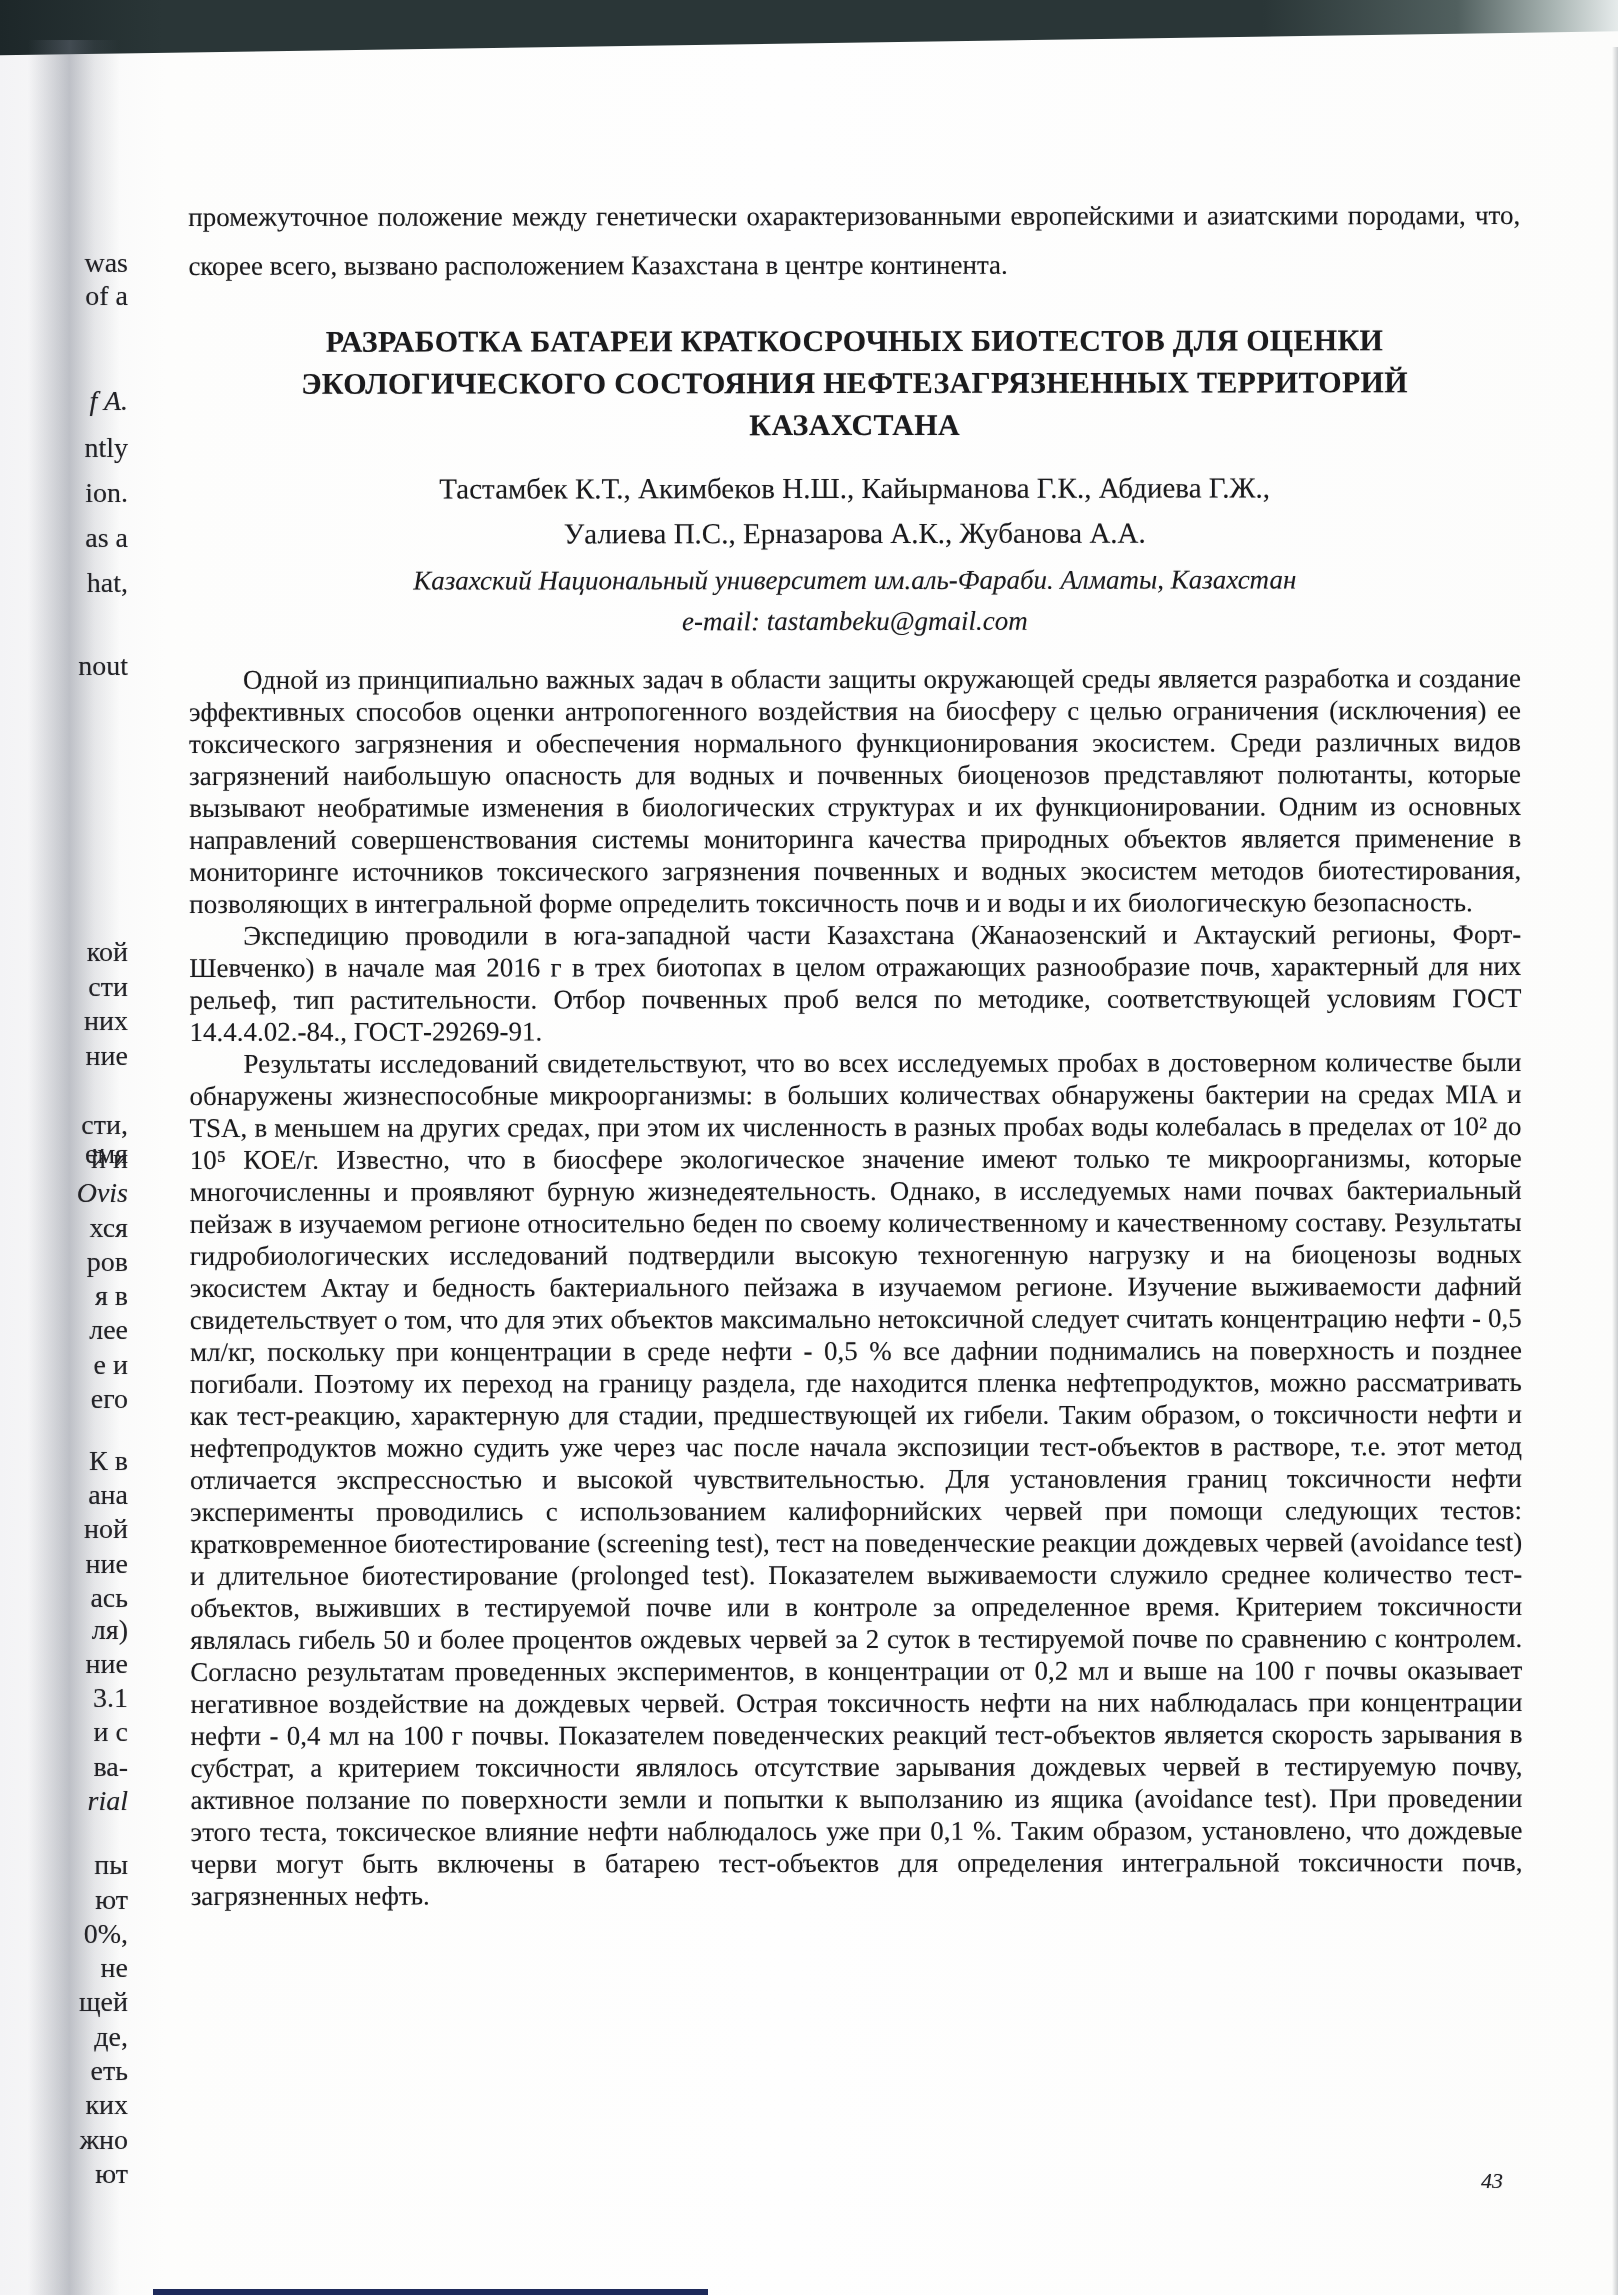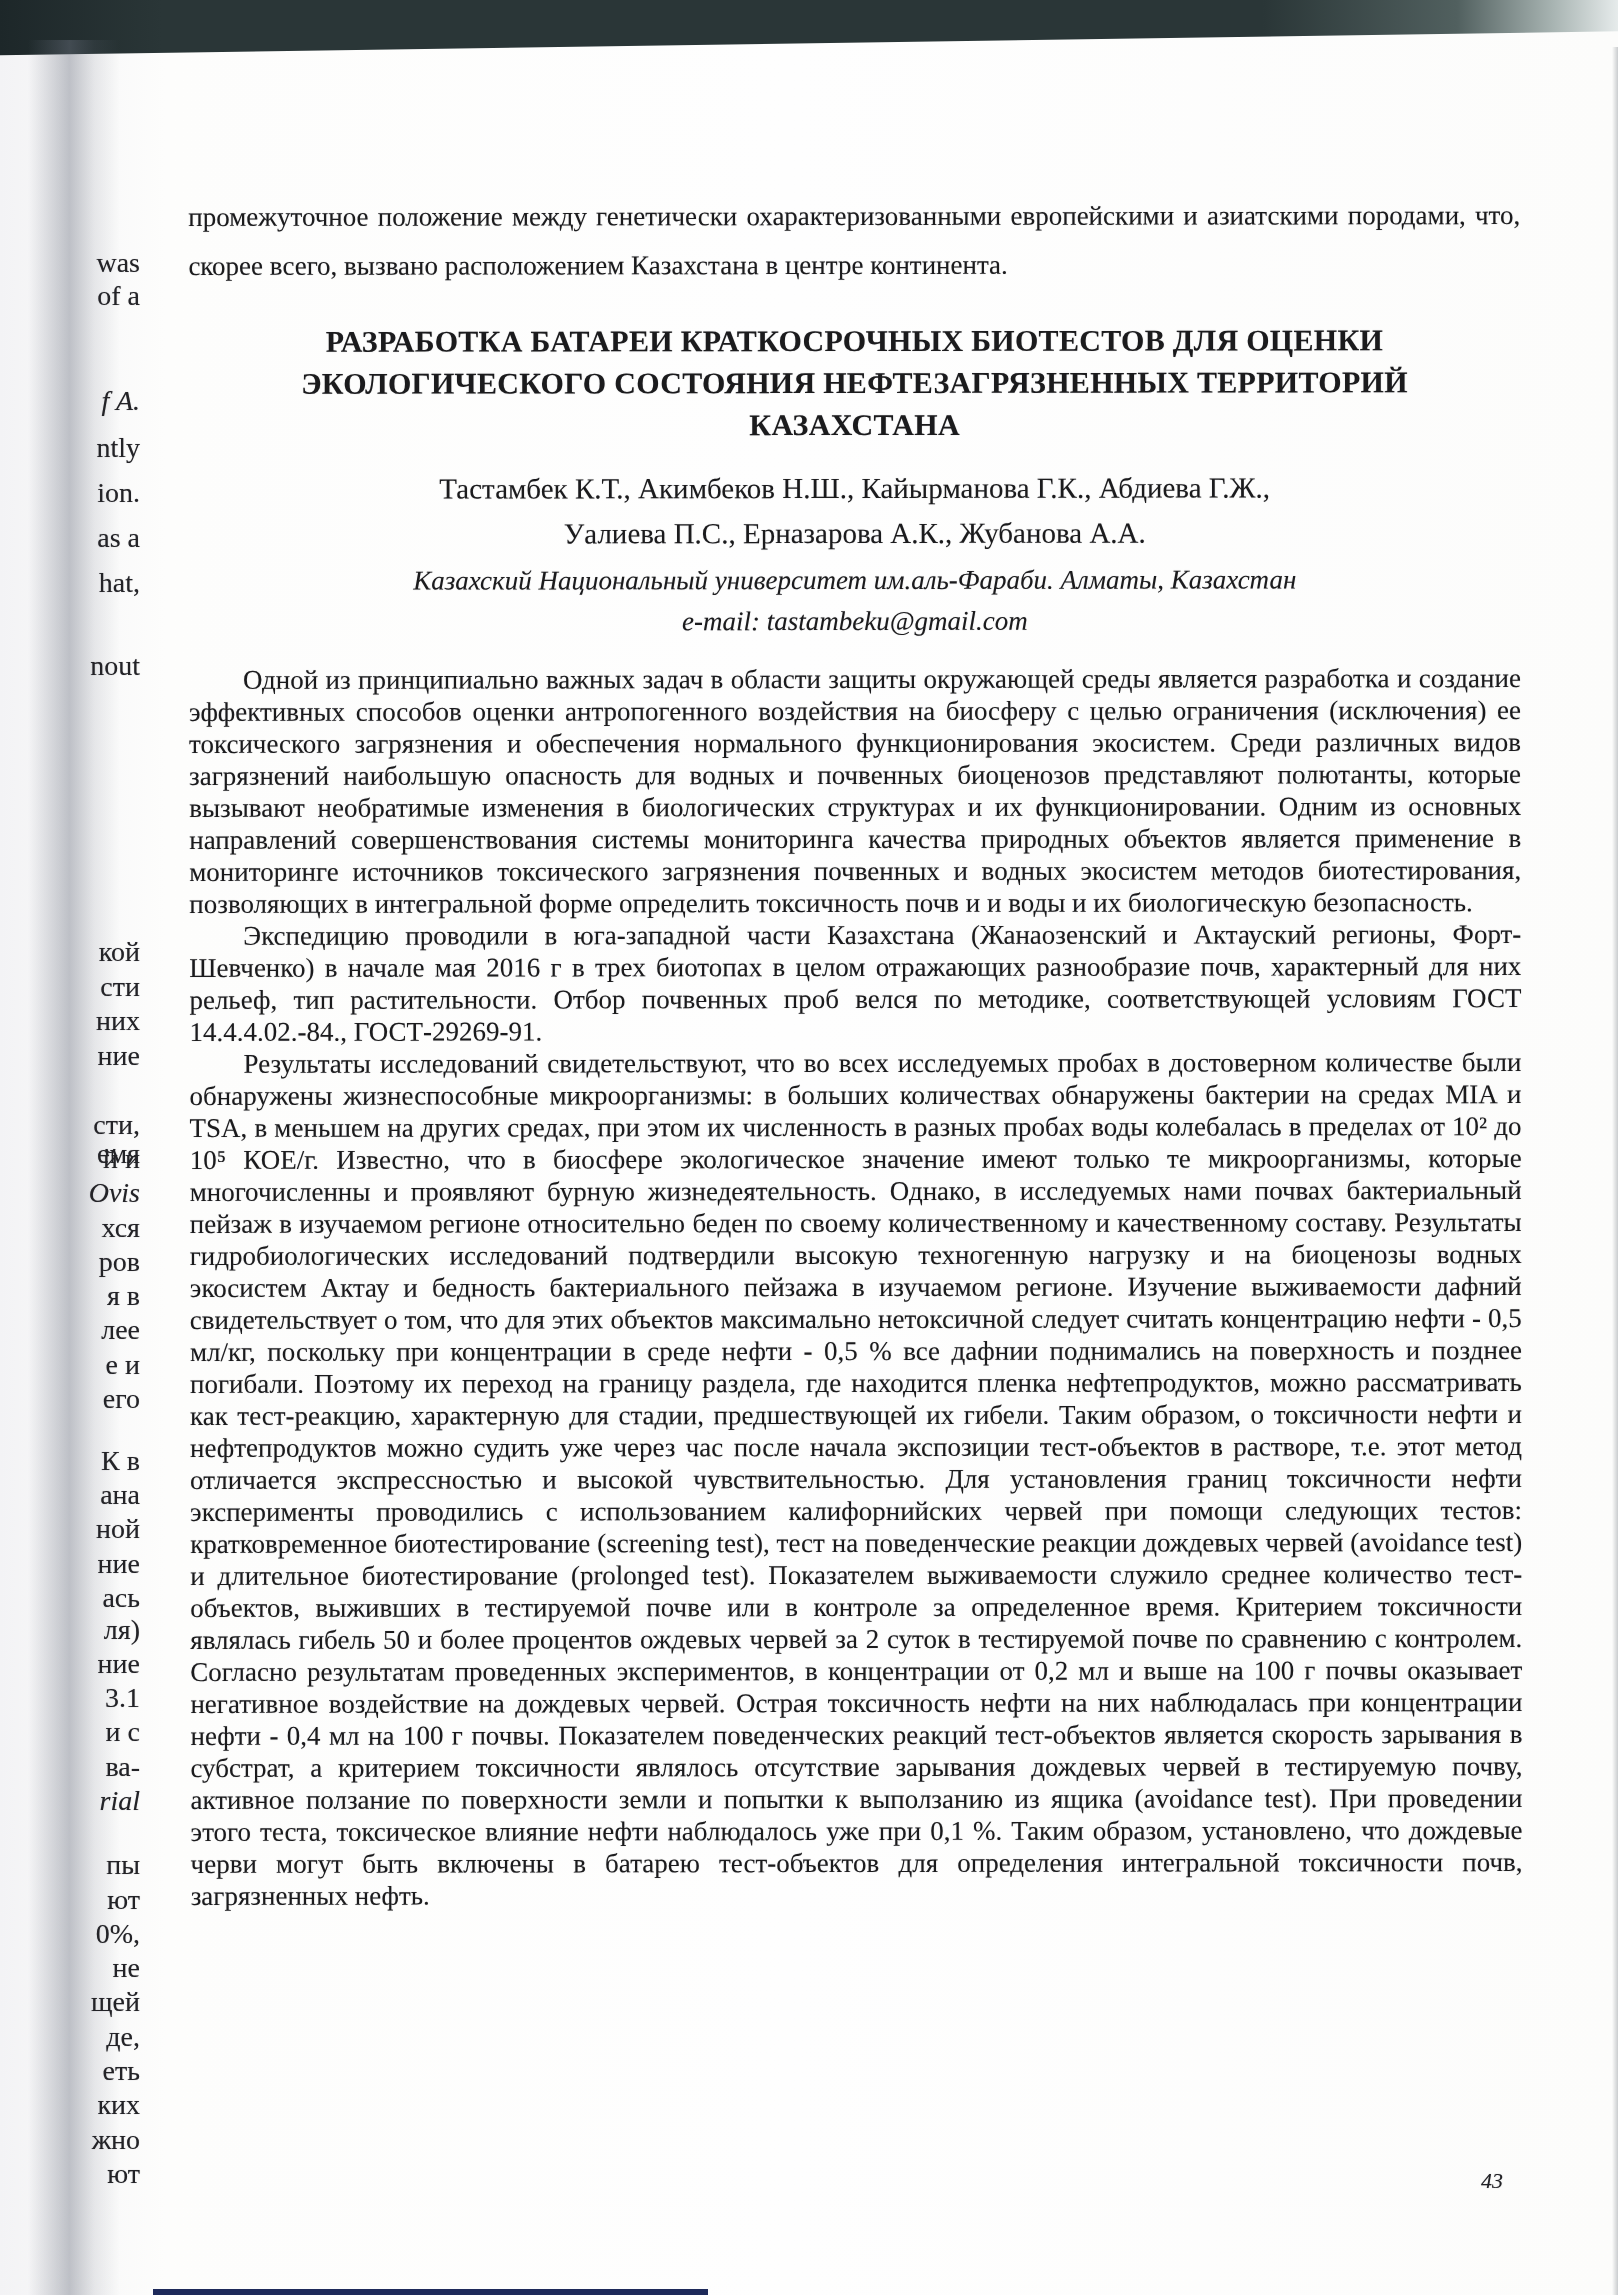--- a/index.html
+++ b/index.html
@@ -22,21 +22,21 @@
   .spine-shadow{
     position:absolute;top:40px;left:28px;width:92px;height:2256px;
     background:linear-gradient(to right,rgba(110,116,130,0) 0%,rgba(110,116,130,0.42) 45%,rgba(110,116,130,0.14) 72%,rgba(110,116,130,0) 100%);
   }
   
   .right-edge{
     position:absolute;top:47px;right:1.3px;width:5.3px;height:2248px;
     background:linear-gradient(to left,rgba(140,146,152,0.45),rgba(140,146,152,0));
   }
   
-  .margin-frags{position:absolute;top:0;left:0;width:132px;height:2295px;padding-left:12px;}
+  .margin-frags{position:absolute;top:0;left:0;width:132px;height:2295px;}
   .frag{
     position:absolute;right:4px;white-space:nowrap;
     font-size:28px;color:#232327;line-height:1;
     text-shadow:0 0 1px rgba(25,25,35,0.35);
   }
   .frag.italic{font-style:italic;}
   
   .content{
     position:absolute;left:188px;top:0;width:1332px;color:var(--text,#1b1b1d);
     text-shadow:0 0 1px rgba(25,25,35,0.3);

